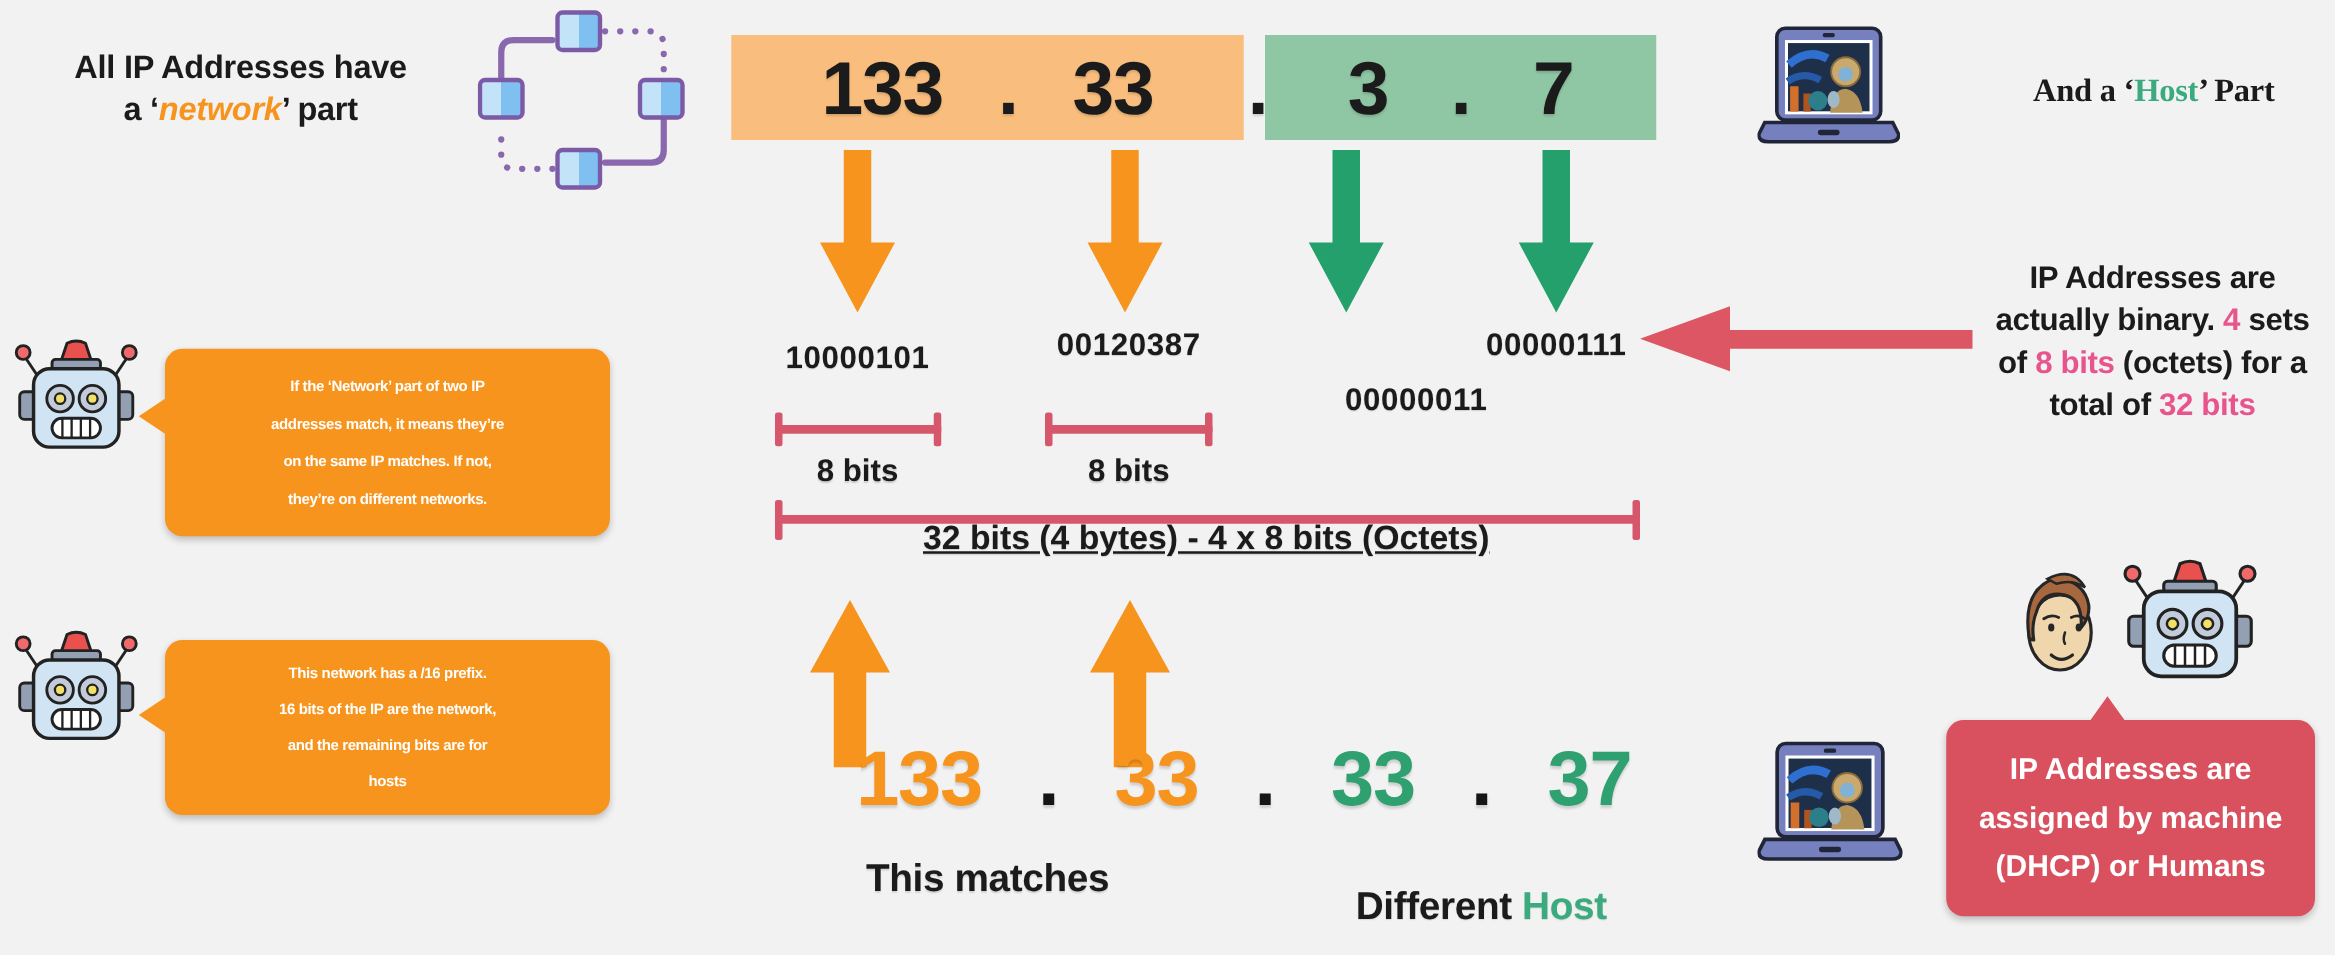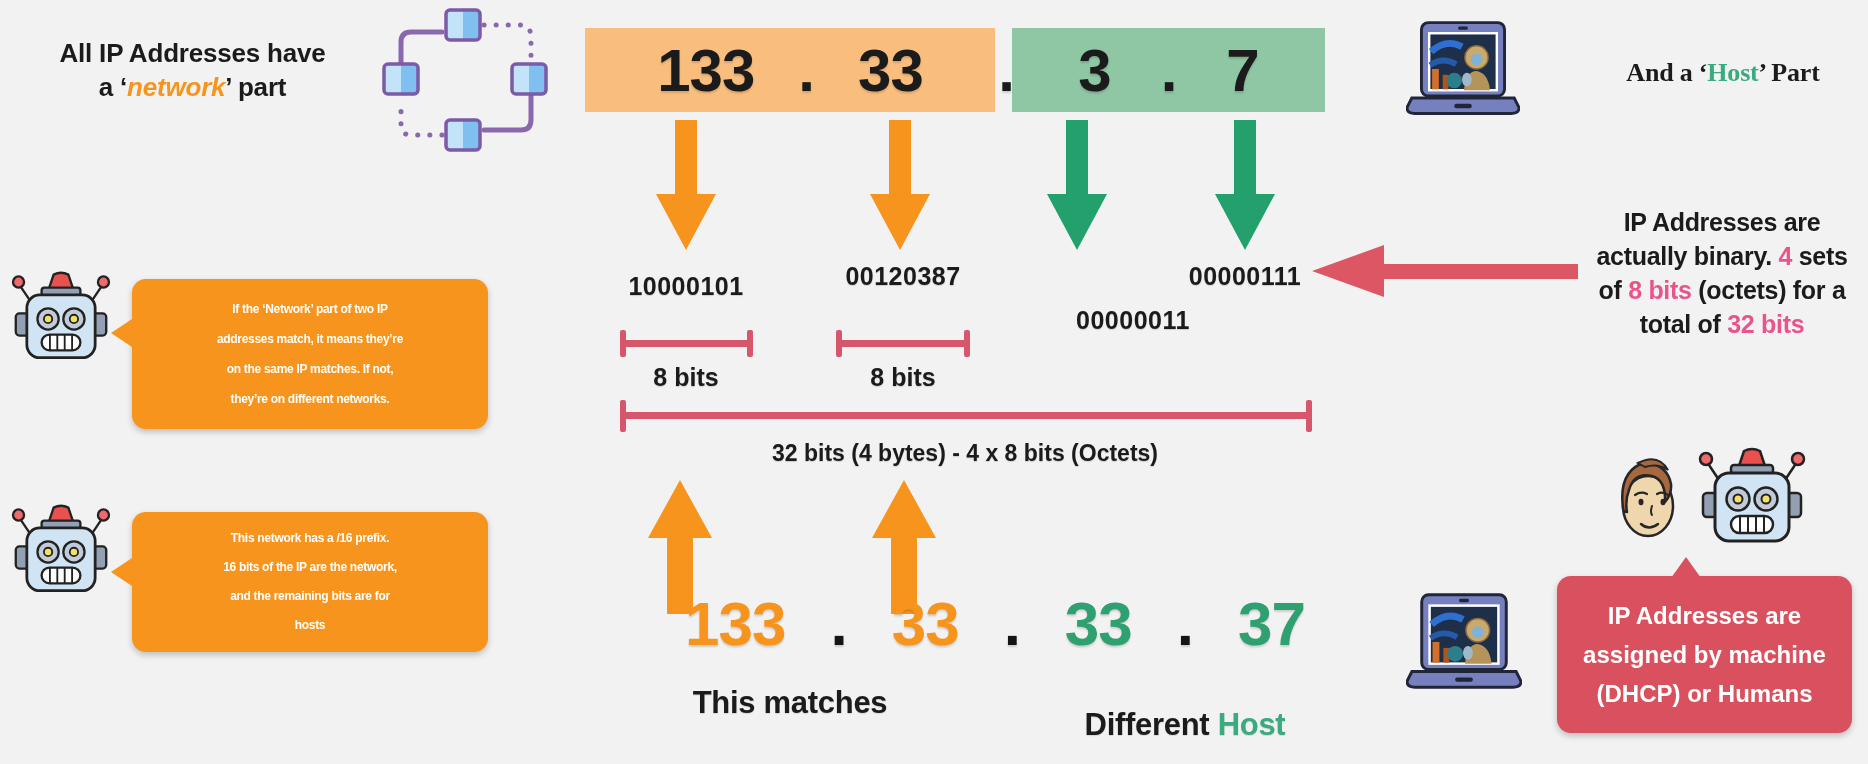--- a/index.html
+++ b/index.html
@@ -153,21 +153,21 @@
       <span class="cap r"></span>
   </div>
   <div class="abs ruler-label ctr" style="left:616px;top:363px;width:140px;">8 bits</div>
   <div class="abs ruler-label ctr" style="left:833px;top:363px;width:140px;">8 bits</div>
 
   <div class="abs ruler" style="left:620px;top:400px;width:692px;height:32px;">
     <span class="cap l"></span>
       <span class="bar" style="top:12px;"></span>
       <span class="cap r"></span>
   </div>
-  <div class="abs ruler-label ctr" style="left:715px;top:440px;width:500px;font-size:23px;">32 bits (4 bytes) - 4 x 8 bits (Octets)</div>
+  <div class="abs ruler-label ctr" style="left:715px;top:415px;width:500px;font-size:27px;text-decoration:underline;">32 bits (4 bytes) - 4 x 8 bits (Octets)</div>
 
   <svg class="abs" style="left:10px;top:270px;" width="102" height="96" viewBox="0 0 110 104">
     <line x1="22" y1="34" x2="10" y2="16" stroke="#222" stroke-width="2.5"></line>
     <line x1="88" y1="34" x2="100" y2="16" stroke="#222" stroke-width="2.5"></line>
     <circle cx="9" cy="13" r="6" fill="#F0696B" stroke="#222" stroke-width="2.5"></circle>
     <circle cx="101" cy="13" r="6" fill="#F0696B" stroke="#222" stroke-width="2.5"></circle>
     <path d="M47,5 Q55,1 63,5 L68,20 L42,20 Z" fill="#E9514F" stroke="#222" stroke-width="2.5" stroke-linejoin="round"></path>
     <rect x="34" y="19" width="42" height="9" rx="3" fill="#93A0B4" stroke="#222" stroke-width="2.5"></rect>
     <rect x="6" y="47" width="16" height="24" rx="4" fill="#93A0B4" stroke="#222" stroke-width="2.5"></rect>
     <rect x="88" y="47" width="16" height="24" rx="4" fill="#93A0B4" stroke="#222" stroke-width="2.5"></rect>

